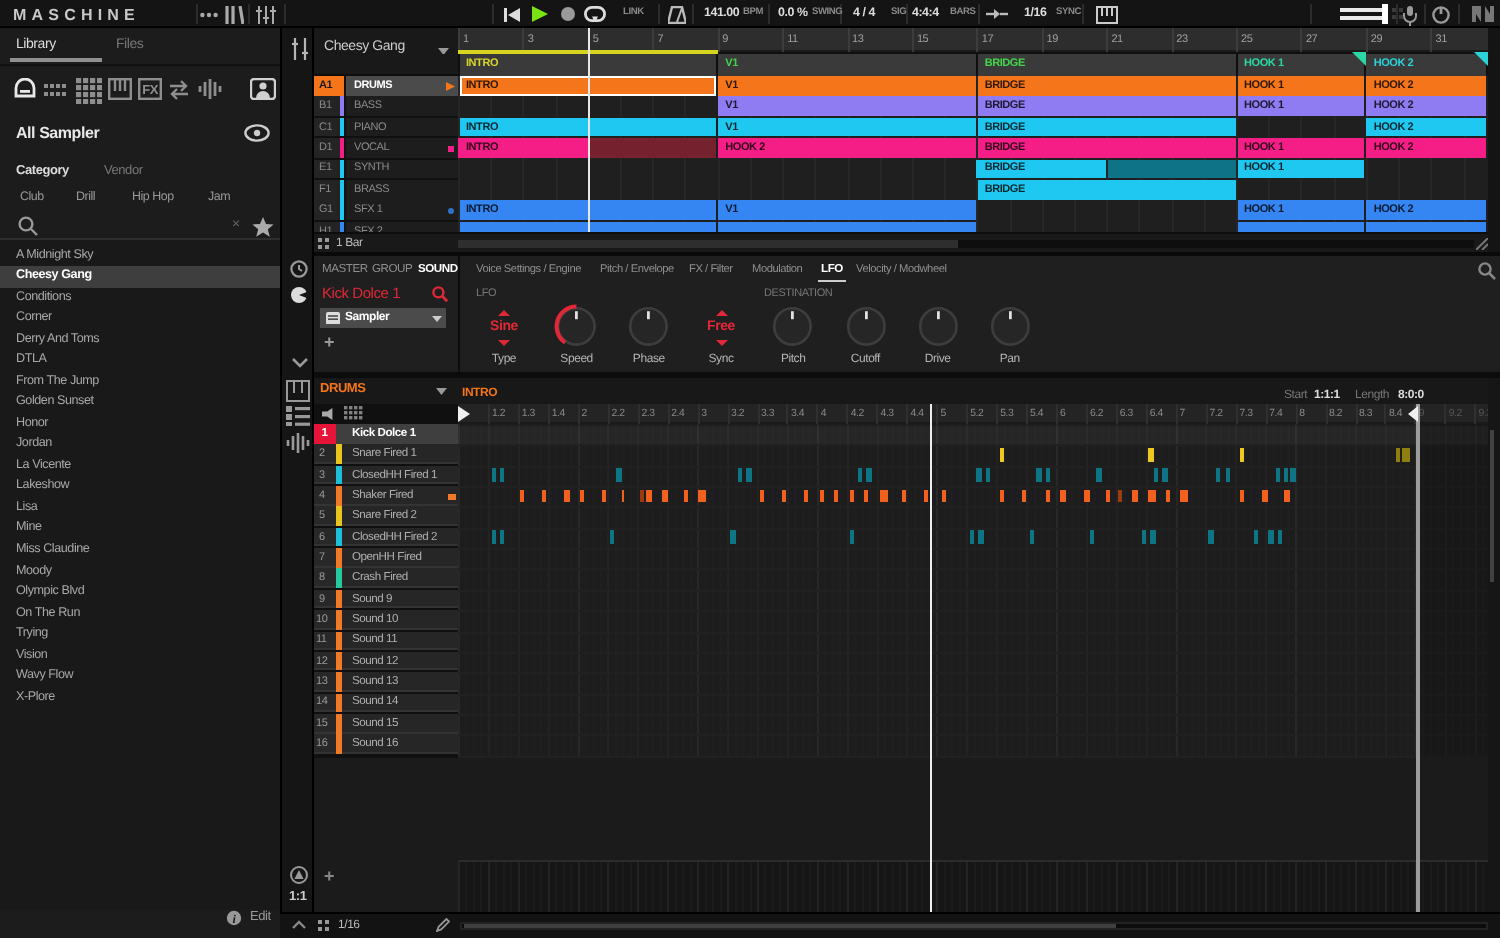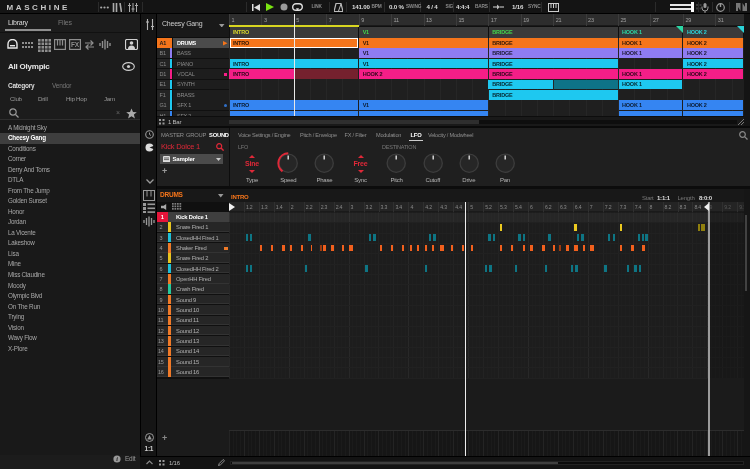--- a/index.html
+++ b/index.html
@@ -180,21 +180,21 @@
       <line x1="6" y1="0.5" x2="6" y2="10.5"></line>
       <line x1="8.5" y1="2" x2="8.5" y2="9"></line>
       <line x1="11" y1="4" x2="11" y2="7"></line>
     </g>
   </svg>
 <svg style="position:absolute;left:125px;top:39px" width="13" height="11">
     <rect x="0.5" y="0.5" width="12" height="10" rx="1.5" fill="none" stroke="#d0d0d0" stroke-width="1.2"></rect>
     <circle cx="6.5" cy="4" r="1.8" fill="#d0d0d0"></circle>
     <path d="M3 10 a3.5 3.5 0 0 1 7 0" fill="#d0d0d0"></path>
   </svg>
-<div style="position:absolute;left:8.00px;top:62.50px;font-size:8px;color:#e8e8e8;font-weight:bold;white-space:nowrap;line-height:1;">All Olympic</div>
+<div style="position:absolute;left:8.00px;top:62.50px;font-size:8px;color:#e8e8e8;font-weight:bold;white-space:nowrap;line-height:1;">All Sampler</div>
 <svg style="position:absolute;left:122px;top:62px" width="13" height="9">
     <ellipse cx="6.5" cy="4.5" rx="5.8" ry="3.8" fill="none" stroke="#ccc" stroke-width="1.2"></ellipse>
     <circle cx="6.5" cy="4.5" r="1.6" fill="#ccc"></circle>
   </svg>
 <div style="position:absolute;left:8.00px;top:82.50px;font-size:6.5px;color:#ddd;font-weight:bold;white-space:nowrap;line-height:1;">Category</div>
 <div style="position:absolute;left:52.00px;top:82.50px;font-size:6.5px;color:#777;font-weight:normal;white-space:nowrap;line-height:1;">Vendor</div>
 <div style="position:absolute;left:10.00px;top:95.50px;font-size:6.2px;color:#999;font-weight:normal;white-space:nowrap;line-height:1;">Club</div>
 <div style="position:absolute;left:38.00px;top:95.50px;font-size:6.2px;color:#999;font-weight:normal;white-space:nowrap;line-height:1;">Drill</div>
 <div style="position:absolute;left:66.00px;top:95.50px;font-size:6.2px;color:#999;font-weight:normal;white-space:nowrap;line-height:1;">Hip Hop</div>
 <div style="position:absolute;left:104.00px;top:95.50px;font-size:6.2px;color:#999;font-weight:normal;white-space:nowrap;line-height:1;">Jam</div>

